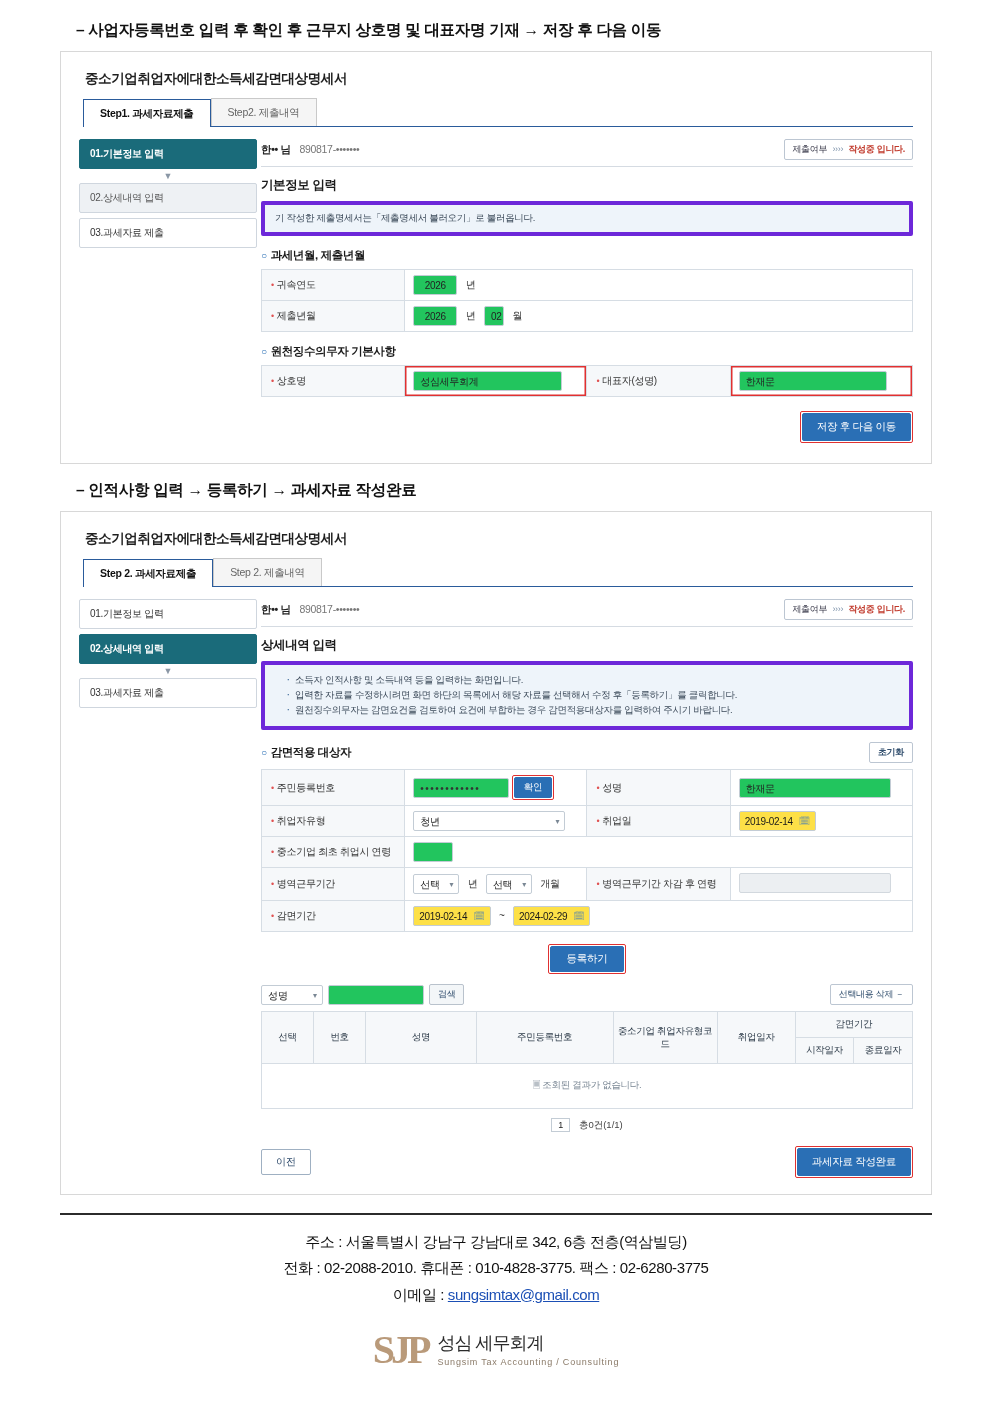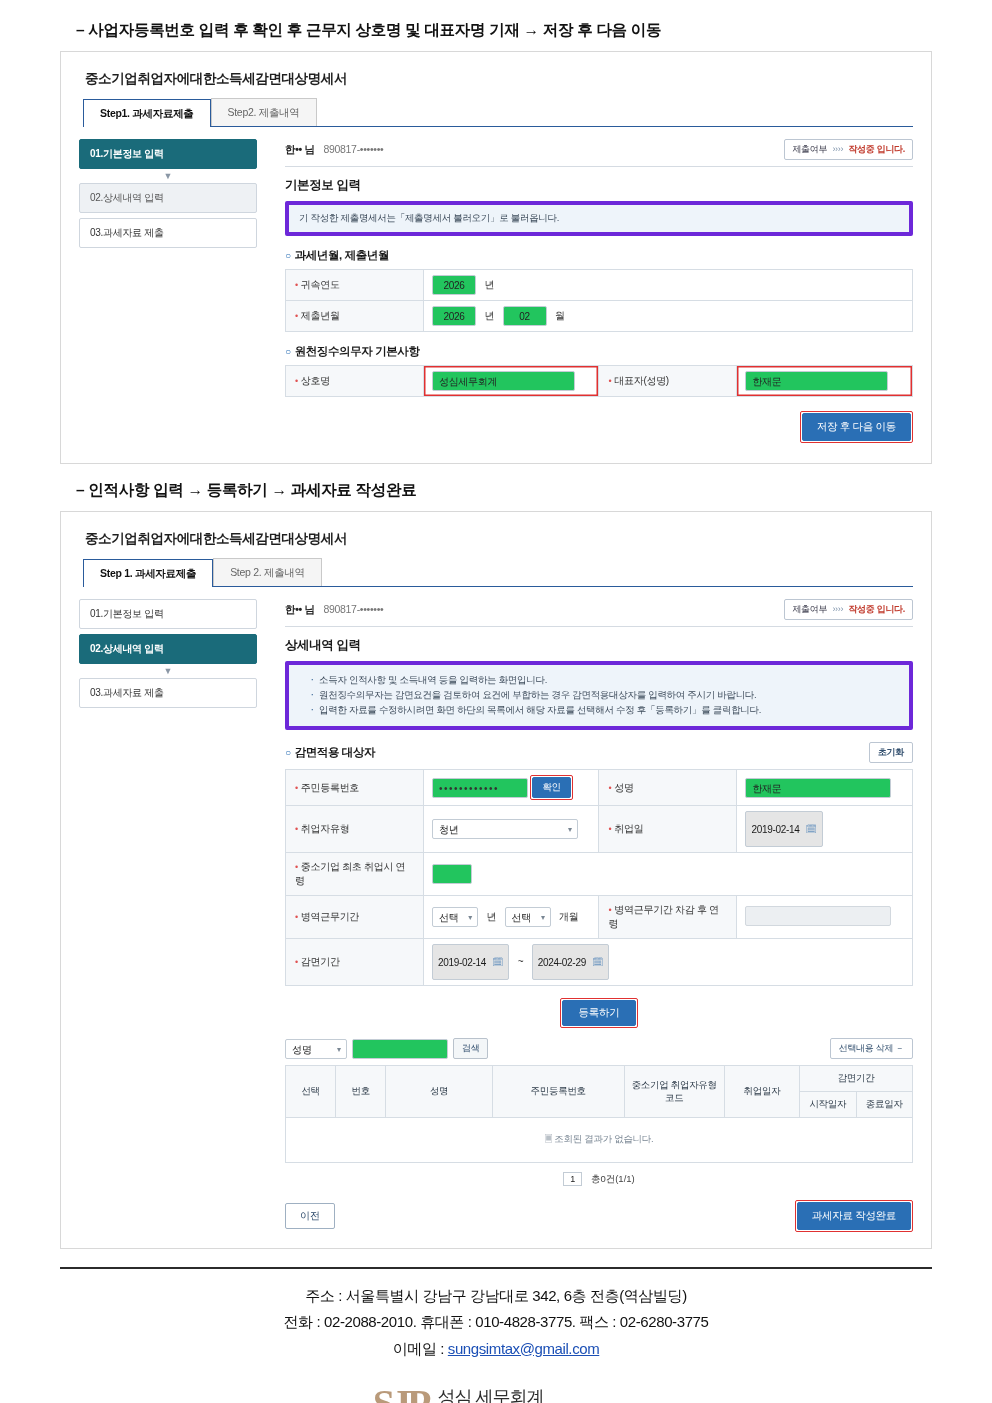--- a/index.html
+++ b/index.html
@@ -38,21 +38,21 @@
   .tabs { display:flex; align-items:flex-end; border-bottom:1px solid #2a5b9b; margin-left:4px; }
   .tab {
     font-size: 10.5px; padding: 7px 16px 6px 16px; border:1px solid #c9c9c9;
     border-bottom:none; background:#f5f5f5; color:#666; letter-spacing:-0.3px;
   }
   .tab.active {
     background:#fff; color:#111; font-weight:700;
     border-color:#2a5b9b #2a5b9b #fff #2a5b9b; position:relative; top:1px;
   }
 
-  .body-wrap { display:flex; gap:28px; margin-top:12px; }
+  .body-wrap { display:flex; gap:4px; margin-top:12px; }
 
   
   .steps { width:178px; flex:0 0 178px; }
   .step {
     font-size:10px; padding:7px 10px; border:1px solid #cfd6de; margin-bottom:5px;
     background:#fff; color:#333; letter-spacing:-0.3px; border-radius:2px;
   }
   .step.active { background:#1a6b7a; color:#fff; border-color:#1a6b7a; font-weight:700; }
   .step.plain { background:#eef1f4; color:#555; }
   .step-arrow { text-align:center; color:#8a97a5; font-size:9px; line-height:8px; margin:-2px 0 3px 0; }
@@ -101,21 +101,21 @@
     display:inline-block; background:#2a6fb5; color:#fff; font-size:9.5px; border:1px solid #2a6fb5;
     padding:3px 9px; border-radius:2px; vertical-align:middle; letter-spacing:-0.3px;
   }
   .redwrap { border:1.5px solid #e03131; padding:1px; display:inline-block; border-radius:2px;}
   .cellred { box-shadow: inset 0 0 0 1.5px #e03131; }
   .sel {
     display:inline-block; border:1px solid #c3ccd5; background:#fff; height:20px; line-height:19px;
     font-size:10px; padding:0 18px 0 6px; color:#222; position:relative; border-radius:2px; vertical-align:middle;
   }
   .sel:after { content:"\25BE"; position:absolute; right:5px; top:0; font-size:8px; color:#7a8794; }
-  .datefield { display:inline-flex; align-items:center; border:1px solid #c3ccd5; background:#e5e5e5; height:36px; padding:0 5px; border-radius:2px; font-size:10px; vertical-align:middle;}
+  .datefield { display:inline-flex; align-items:center; border:1px solid #c3ccd5; background:#fde047; height:20px; padding:0 5px; border-radius:2px; font-size:10px; vertical-align:middle;}
   .datefield .cal { margin-left:6px; font-size:9px; color:#4a7fb5; }
   .disabled { background:#eceff2; border:1px solid #d2d8de; height:20px; border-radius:2px; display:inline-block; }
 
   .center-btn { text-align:center; margin:12px 0 8px 0; }
   .right-btn { text-align:right; margin:14px 0 4px 0; }
 
   
   .listbar { display:flex; align-items:center; justify-content:space-between; margin:10px 0 6px 0; }
   .listbar-left { display:flex; align-items:center; gap:5px; }
   .btn-gray { font-size:9px; border:1px solid #b9c2cc; background:#f3f6f8; border-radius:2px; padding:3px 8px; color:#2d4a6b; letter-spacing:-0.3px;}
@@ -193,21 +193,21 @@
             <td>
               <span class="inp" style="width:44px;text-align:center">2026</span>
               <span class="unit">년</span>
             </td>
           </tr>
           <tr>
             <th><span class="req">•</span><span>제출년월</span></th>
             <td>
               <span class="inp" style="width:44px;text-align:center">2026</span>
               <span class="unit">년</span>
-              <span class="inp" style="width:44px;text-align:center">02</span>
+              <span class="inp" style="width:20px;text-align:center">02</span>
               <span class="unit">월</span>
             </td>
           </tr>
         </tbody>
           </table>
 
         <div class="blk-head">
           <span><span class="dot">○</span><span>원천징수의무자 기본사항</span></span>
         </div>
 
@@ -240,21 +240,21 @@
       </div>
     </div>
   </div>
 
   <p class="instruction" style="margin-top:16px">– 인적사항 입력 → 등록하기 → 과세자료 작성완료</p>
 
   <div class="shot">
     <div class="shot-title">중소기업취업자에대한소득세감면대상명세서</div>
 
     <div class="tabs">
-      <div class="tab active">Step 1. 과세자료제출</div>
+      <div class="tab active">Step 2. 과세자료제출</div>
       <div class="tab">Step 2. 제출내역</div>
     </div>
 
     <div class="body-wrap">
       <div class="steps">
         <div class="step">01.기본정보 입력</div>
         <div class="step active">02.상세내역 입력</div>
         <div class="step-arrow">▼</div>
         <div class="step">03.과세자료 제출</div>
       </div>
@@ -270,22 +270,22 @@
             <span class="arrows">››››</span>
             <span class="val">작성중 입니다.</span>
           </div>
         </div>
 
         <div class="sec-title">상세내역 입력</div>
 
         <div class="notice">
           <ul>
             <li>소득자 인적사항 및 소득내역 등을 입력하는 화면입니다.</li>
+            <li>입력한 자료를 수정하시려면 화면 하단의 목록에서 해당 자료를 선택해서 수정 후「등록하기」를 클릭합니다.</li>
             <li>원천징수의무자는 감면요건을 검토하여 요건에 부합하는 경우 감면적용대상자를 입력하여 주시기 바랍니다.</li>
-            <li>입력한 자료를 수정하시려면 화면 하단의 목록에서 해당 자료를 선택해서 수정 후「등록하기」를 클릭합니다.</li>
           </ul>
         </div>
 
         <div class="blk-head">
           <span><span class="dot">○</span><span>감면적용 대상자</span></span>
           <span class="mini-btn">초기화</span>
         </div>
 
         <table class="form">
           <colgroup>

